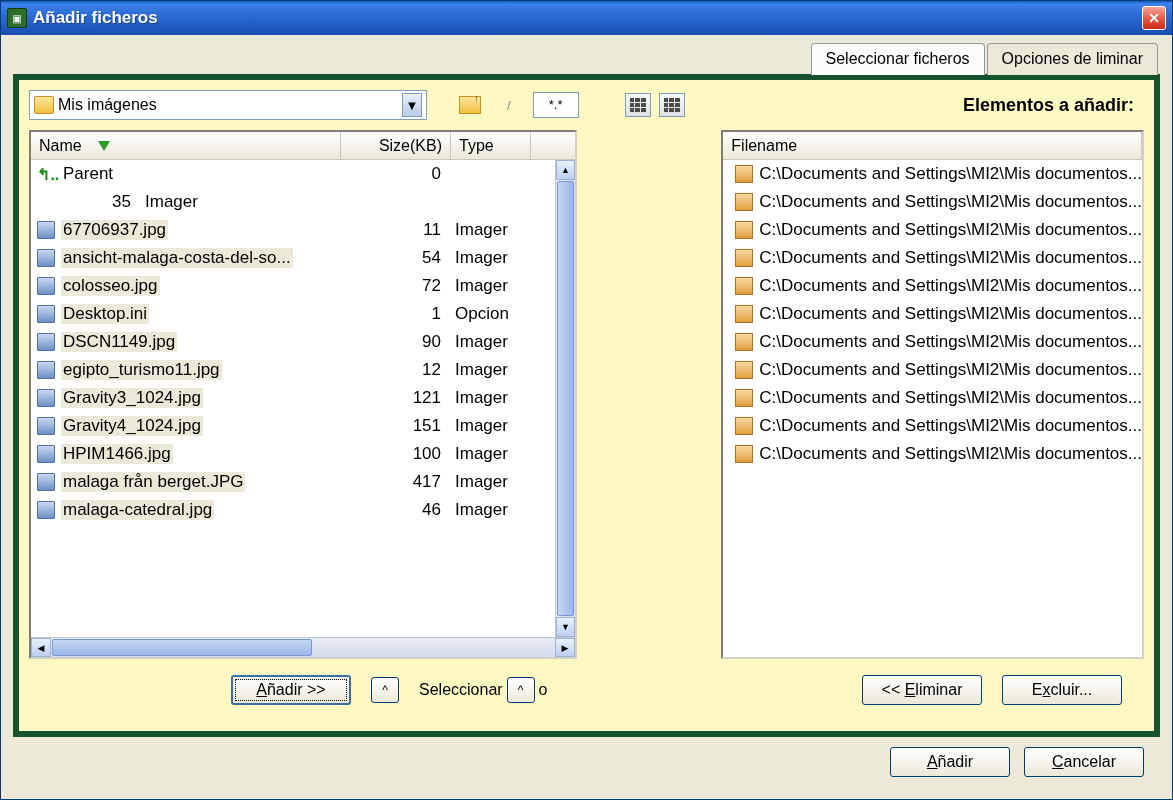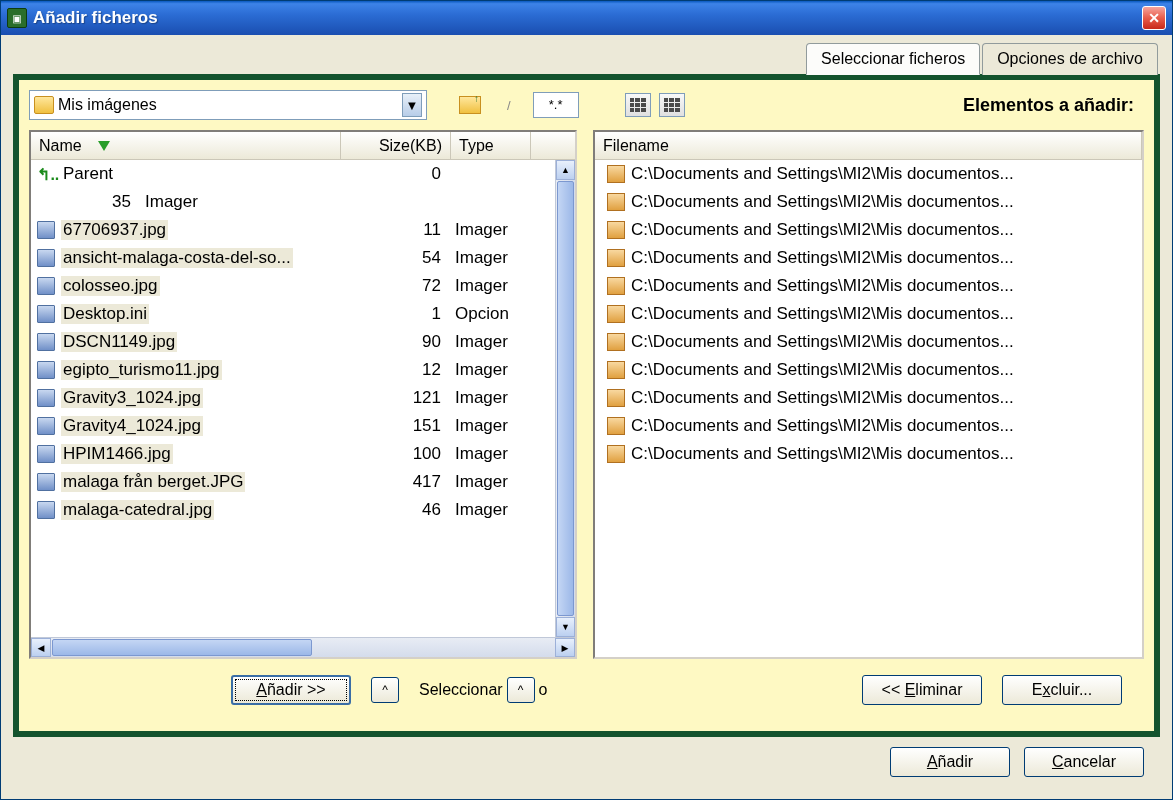--- a/index.html
+++ b/index.html
@@ -195,20 +195,21 @@
 }
 .file-list-container {
   flex: 0 0 548px;
   display: flex;
   flex-direction: column;
 }
 .selected-list-container {
   flex: 1;
   display: flex;
   flex-direction: column;
+  align-items: flex-end;
 }
 .list-box {
   border: 2px inset #d4d0c8;
   background: white;
   flex: 1;
   display: flex;
   flex-direction: column;
   overflow: hidden;
 }
 .list-header {
@@ -408,21 +409,21 @@
 <div class="window">
   <div class="titlebar">
     <div class="titlebar-icon">▣</div>
     <div class="titlebar-text">Añadir ficheros</div>
     <div class="close-btn">✕</div>
   </div>
 
   <div class="content">
     <div class="tabs">
       <div class="tab active">Seleccionar ficheros</div>
-      <div class="tab">Opciones de archivo</div>
+      <div class="tab">Opciones de liminar</div>
     </div>
 
     <div class="tab-panel">
 
       <div class="toolbar-row">
         <div class="folder-dropdown">
           <div class="folder-dropdown-icon"></div>
           <div class="folder-dropdown-text">Mis imágenes</div>
           <div class="dropdown-arrow">▼</div>
         </div>

